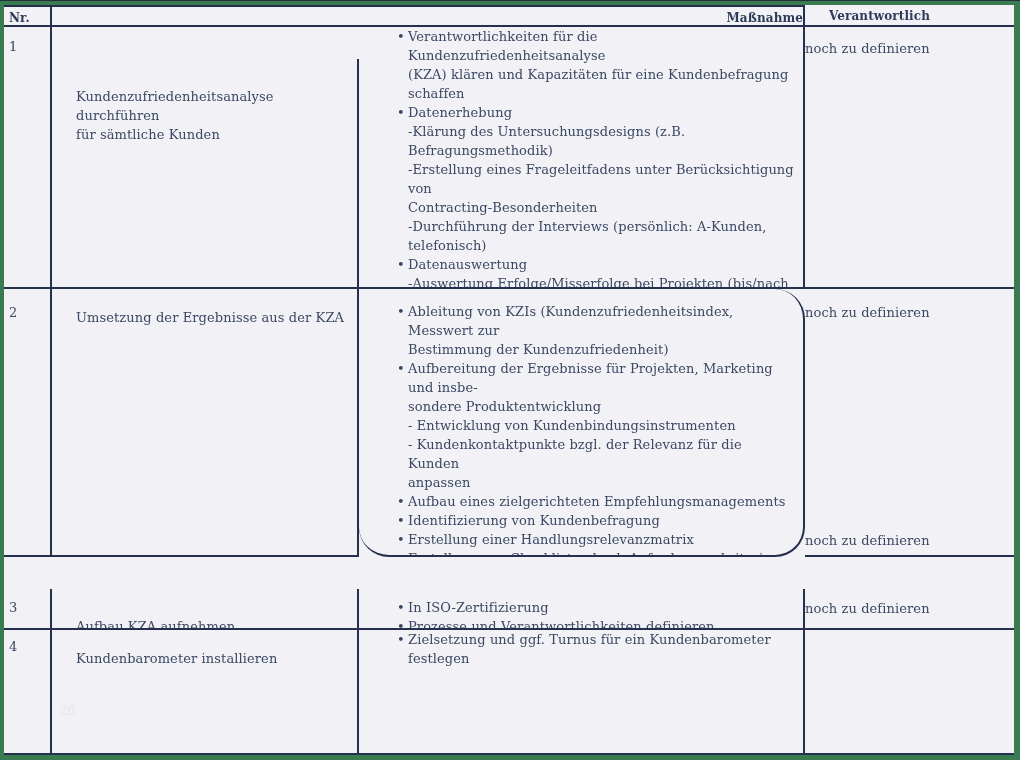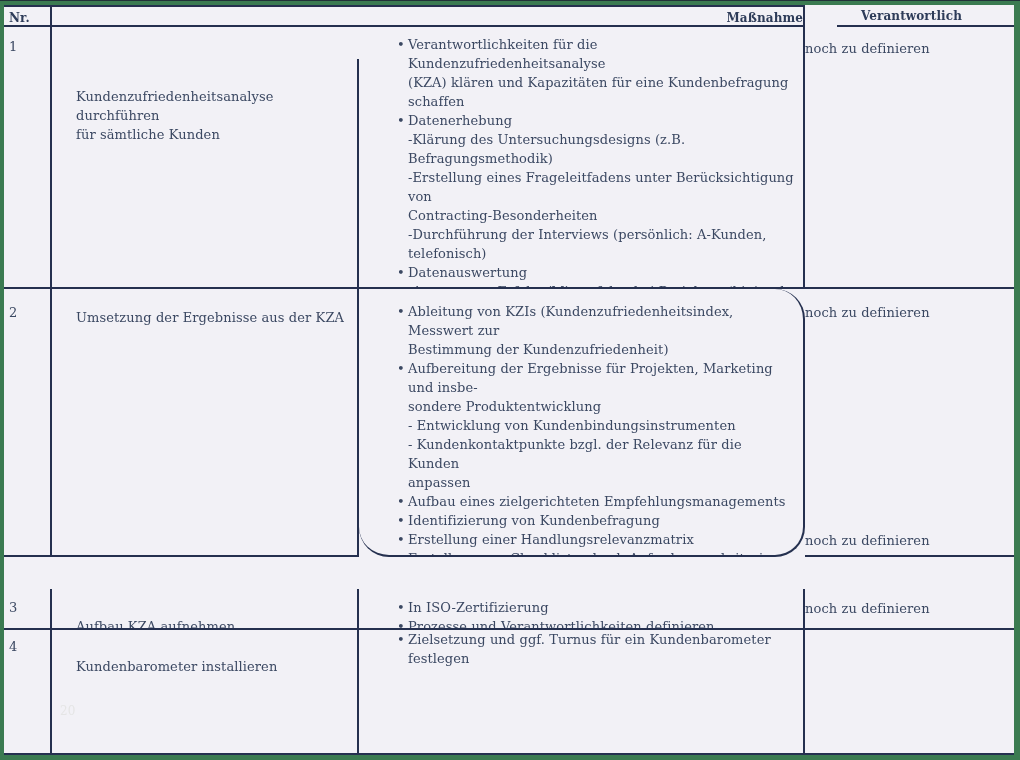--- a/index.html
+++ b/index.html
@@ -36,32 +36,32 @@
   .bB { border-bottom: 2px solid #25304f; }
   .bT { border-top: 2px solid #25304f; }
   .hcell {
     font-weight: bold;
     font-size: 12px;
     padding-top: 2px;
     color: #2e3c59;
   }
   .h-nr   { padding-left: 5px; }
   .h-mass { grid-column: 2 / 4; padding-left: 24px; text-align: right; }
-  .h-resp { padding-left: 24px; margin-left: 32px; }
+  .h-resp { padding-left: 24px; }
   .c-nr   { padding-left: 5px; }
   .c-mass { padding-left: 24px; padding-right: 8px; white-space: pre-line; }
   .c-act  { padding-left: 49px; padding-right: 6px; }
   .c-act ul { margin: 0; padding: 0; list-style: none; }
   .c-act li { white-space: pre-line; position: relative; }
   .c-act li::before { content: "\2022"; position: absolute; left: -11px; top: 0; }
   .c-resp { padding-left: 0; padding-right: 6px; display: flex; flex-direction: column; }
   .resp-between { justify-content: space-between; padding-bottom: 5px; }
   .resp-bottom  { justify-content: flex-end; padding-bottom: 10px; }
   .pt7  { padding-top: 7px; }
-  .pt8  { padding-top: 8px; }
+  .pt8  { }
   .pt9  { padding-top: 9px; margin-top: 32px; }
   .pt10 { padding-top: 10px; }
   .pt12 { padding-top: 12px; }
   .pt13 { padding-top: 13px; border-radius: 30px; }
   .pt14 { padding-top: 14px; }
   .pt15 { }
   .watermark {
     position: absolute; left: 36px; top: 704px;
     font-size: 12px; color: #e5e5e5; margin-left: 24px;
   }

